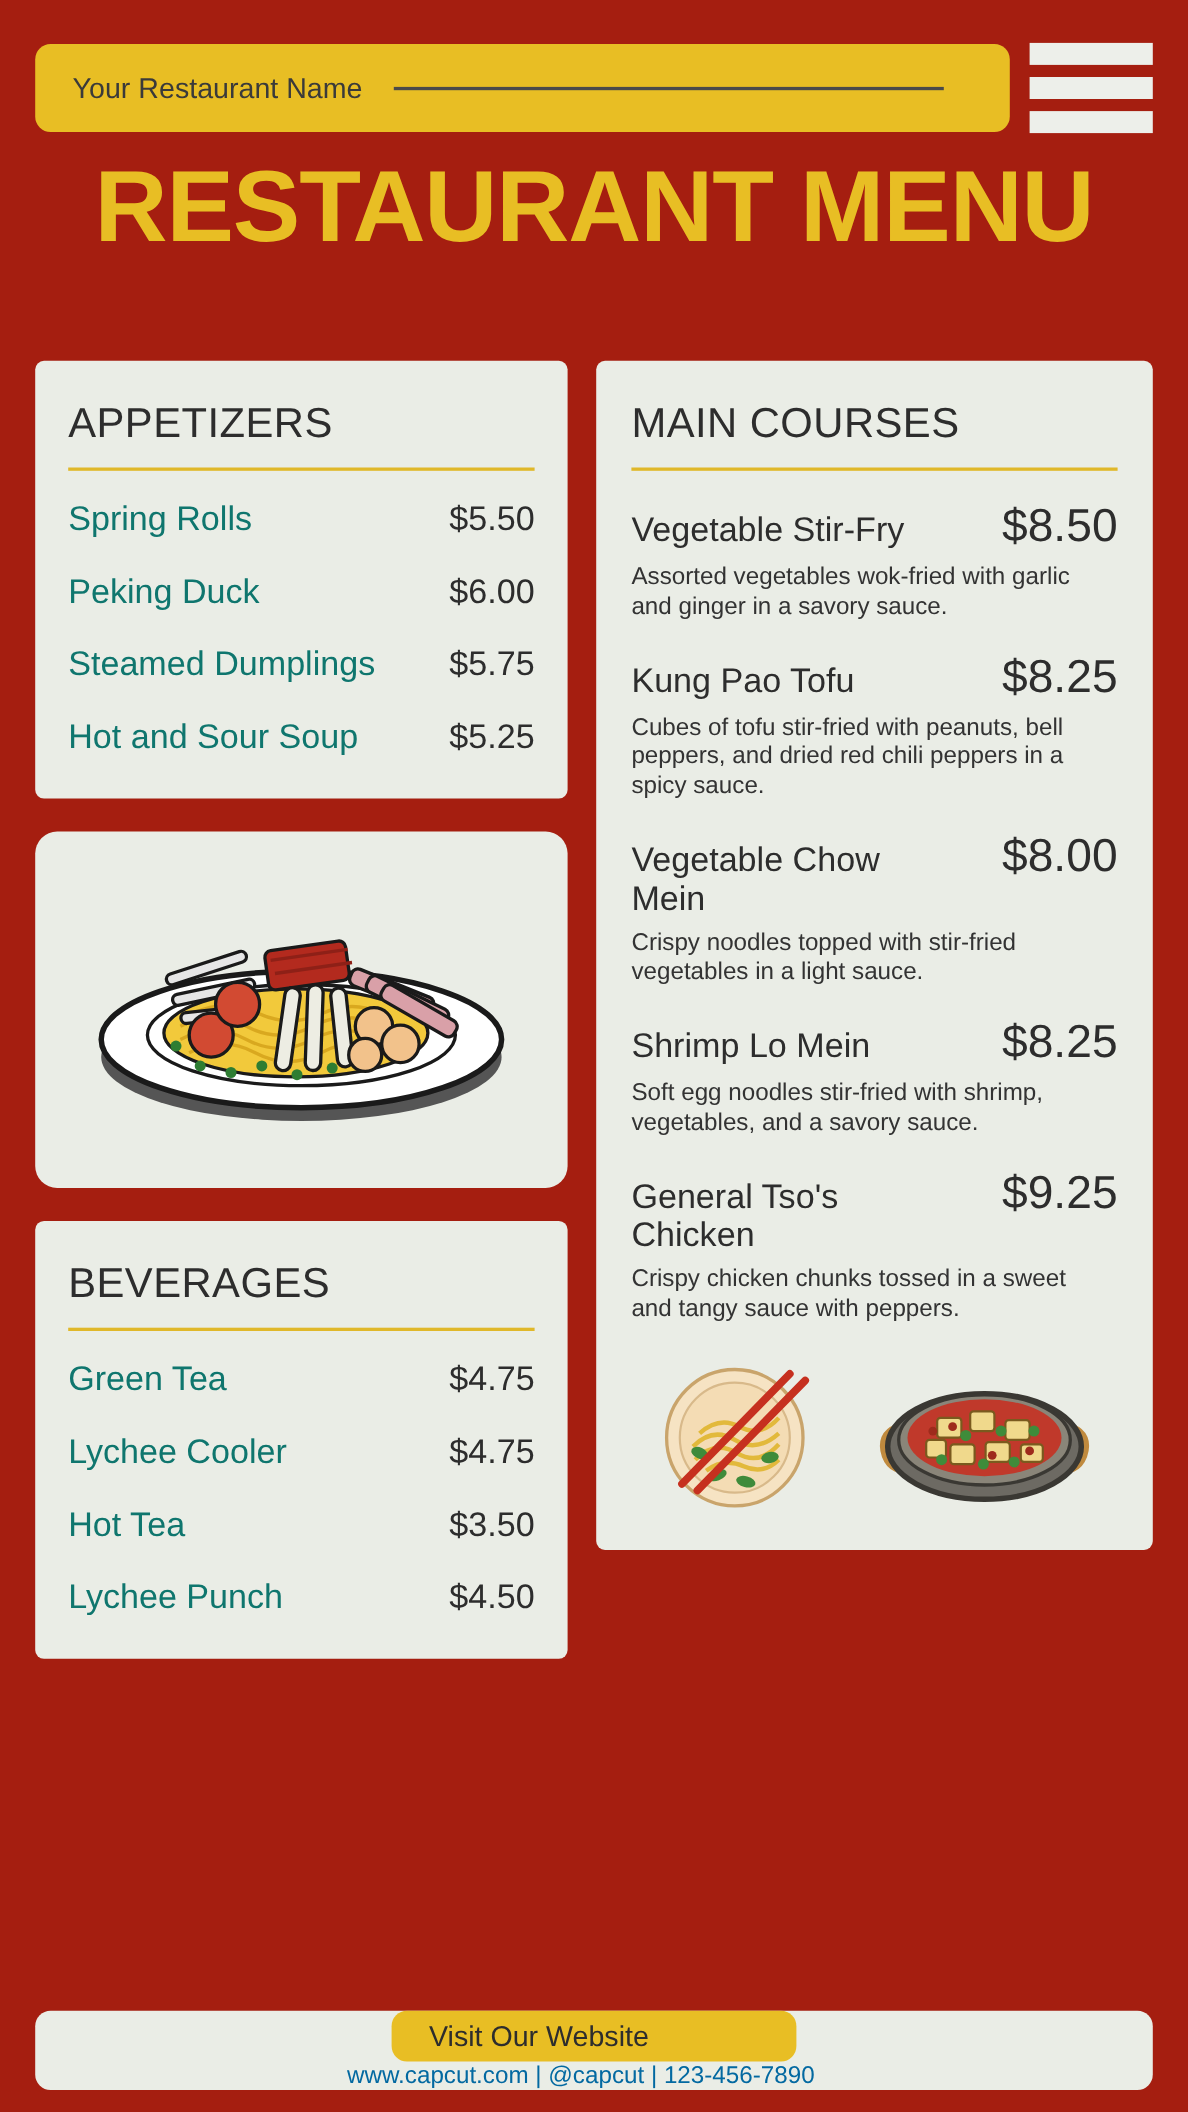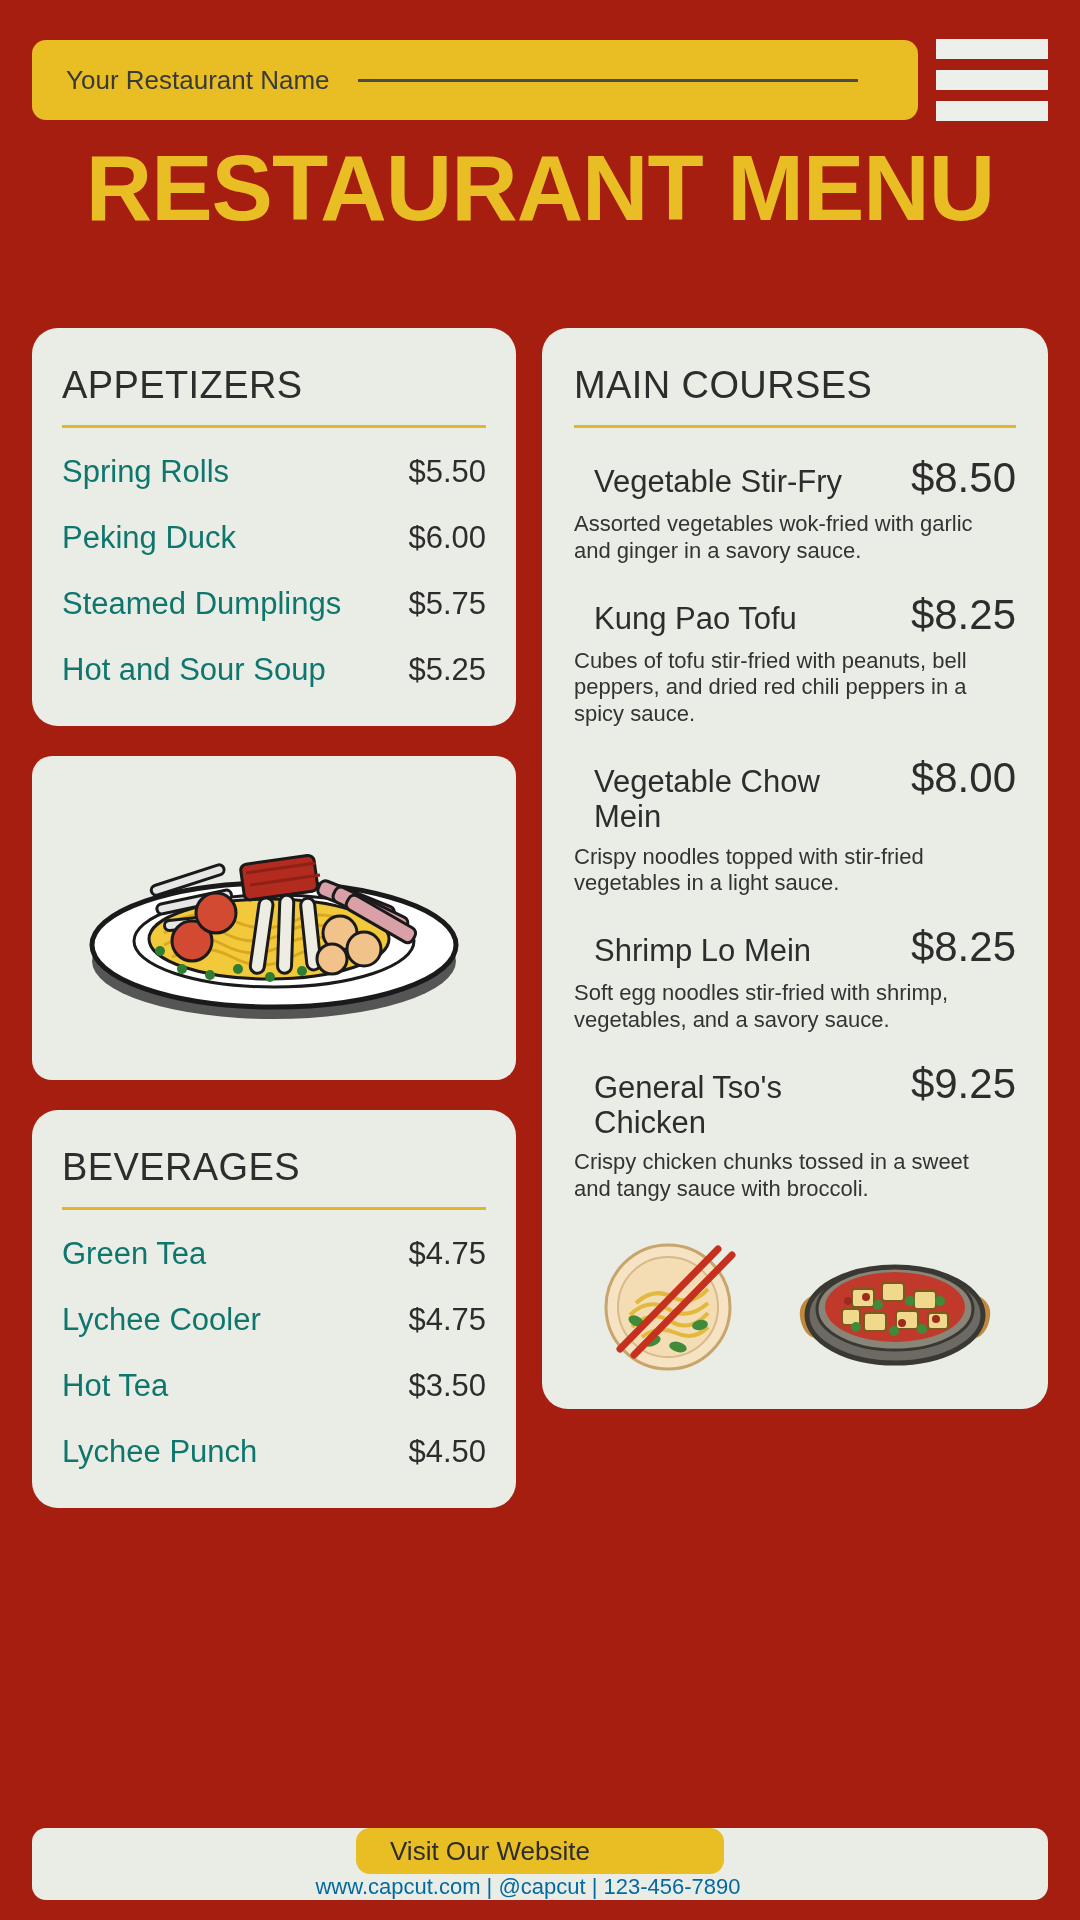--- a/index.html
+++ b/index.html
@@ -86,21 +86,21 @@
     width: 1016px;
     display: flex;
     gap: 26px;
     align-items: flex-start;
   }
   .col-left { width: 484px; display: flex; flex-direction: column; gap: 30px; }
   .col-right { width: 506px; }
 
   .card {
     background: #EAEDE6;
-    border-radius: 26px;
+    border-radius: 8px;
     padding: 36px 30px 34px 30px;
   }
   .card h2 {
     font-size: 38px;
     font-weight: normal;
     color: #2D2D2D;
     letter-spacing: 0.4px;
     margin-bottom: 18px;
   }
   .rule {
@@ -129,21 +129,20 @@
     display: flex;
     justify-content: space-between;
     align-items: baseline;
     gap: 10px;
   }
   .main-head .mname {
     font-size: 31px;
     color: #2D2D2D;
     line-height: 1.12;
     max-width: 300px;
-    margin-left: 20px;
   }
   .main-head .mprice {
     font-size: 42px;
     color: #2D2D2D;
     white-space: nowrap;
   }
   .main-desc {
     margin-top: 9px;
     font-size: 22px;
     line-height: 1.22;
@@ -366,21 +365,21 @@
             <span class="mprice">$8.25</span>
           </div>
           <div class="main-desc">Soft egg noodles stir-fried with shrimp, vegetables, and a savory sauce.</div>
         </div>
 
         <div class="main-item">
           <div class="main-head">
             <span class="mname">General Tso's Chicken</span>
             <span class="mprice">$9.25</span>
           </div>
-          <div class="main-desc">Crispy chicken chunks tossed in a sweet and tangy sauce with broccoli.</div>
+          <div class="main-desc">Crispy chicken chunks tossed in a sweet and tangy sauce with peppers.</div>
         </div>
 
         <div class="food-row">
           <svg width="170" height="150" viewBox="0 0 170 150">
             <circle cx="78" cy="78" r="62" fill="#F6E3C3" stroke="#C9A46B" stroke-width="3"></circle>
             <circle cx="78" cy="78" r="50" fill="#F4DCB4" stroke="#D8B98A" stroke-width="2"></circle>
             <g stroke="#E2B93B" stroke-width="4" fill="none">
               <path d="M40 86 q18 -18 38 -6 q20 12 40 -6"></path>
               <path d="M42 98 q18 -18 38 -6 q20 12 38 -8"></path>
               <path d="M46 74 q18 -16 36 -6 q20 10 36 -8"></path>

